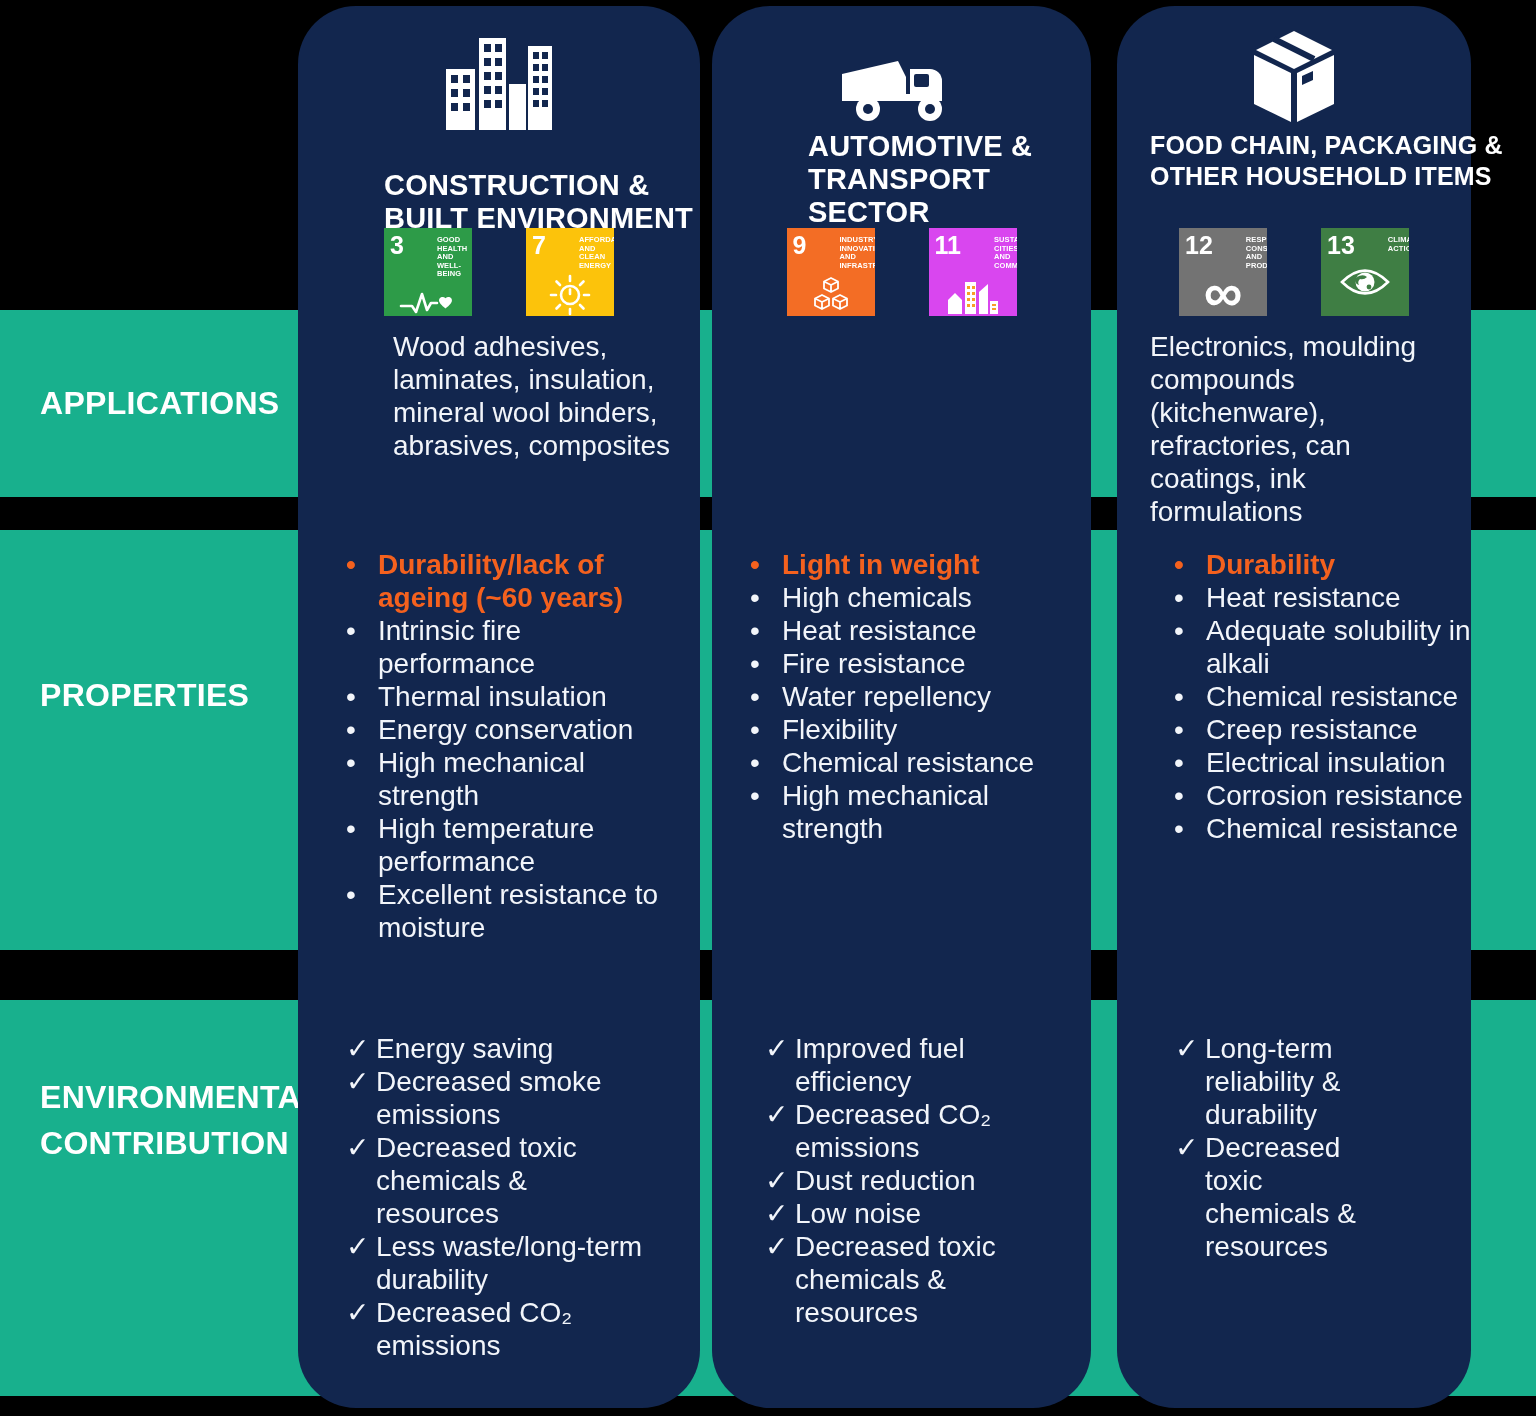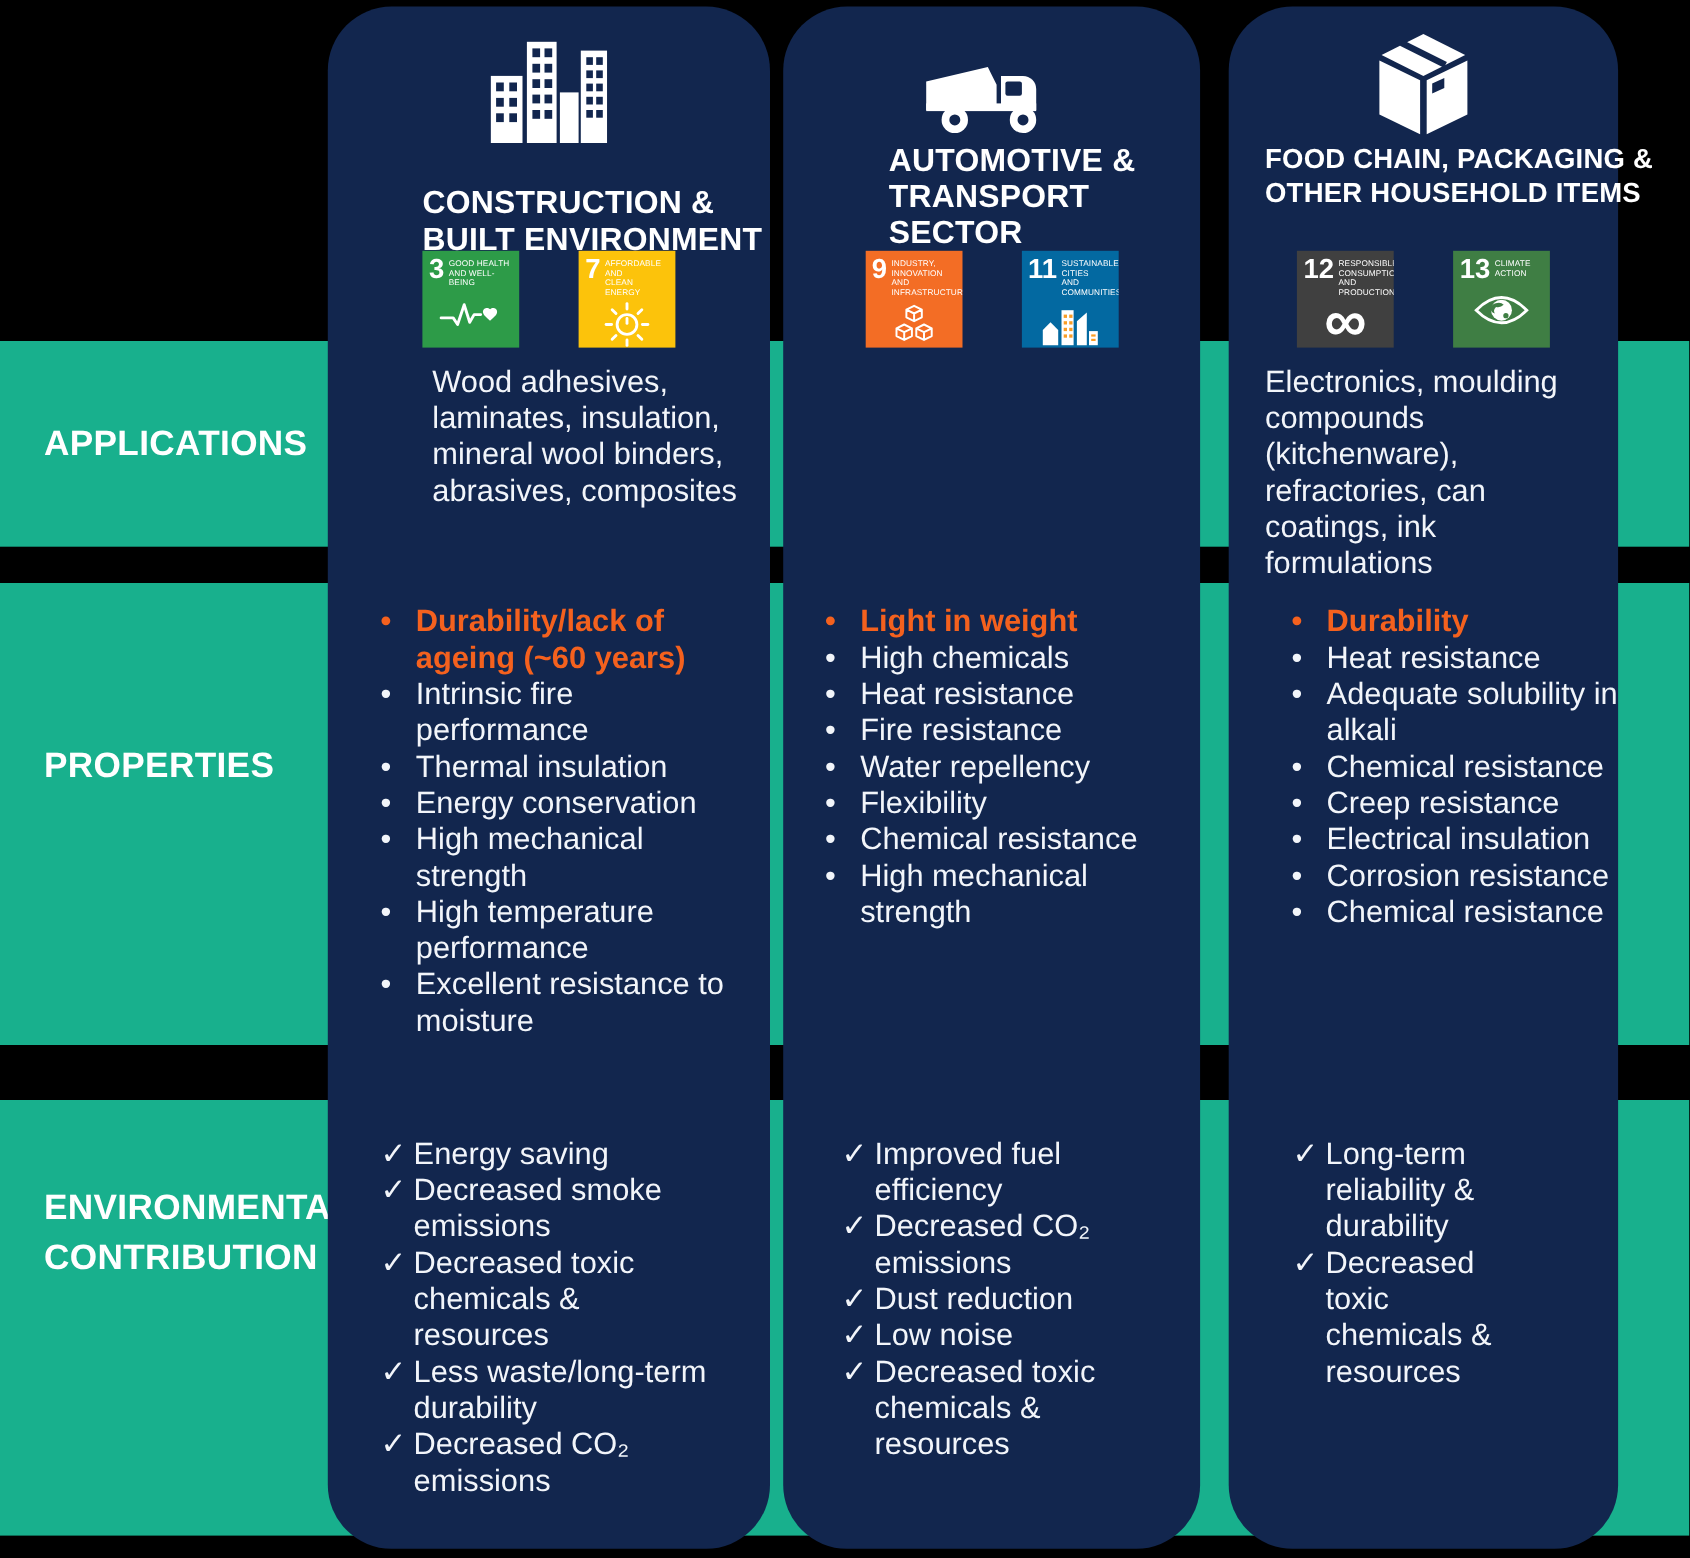--- a/index.html
+++ b/index.html
@@ -39,22 +39,22 @@
   .col-title{position:absolute;margin:0;font-weight:700;white-space:pre;
              font-size:29px;line-height:33px;letter-spacing:.2px;}
   .c1 .col-title{left:86px;top:143px;margin-top:20px;}
   .c2 .col-title{left:96px;top:124px;}
   .c3 .col-title{left:33px;top:124px;font-size:25px;line-height:31px;}
   
   .sdg-row{position:absolute;left:0;right:0;top:222px;display:flex;justify-content:center;gap:54px;}
   .sdg-tile{width:88px;height:88px;box-sizing:border-box;padding:6px;overflow:hidden;}
   .sdg-head{display:flex;gap:4px;align-items:flex-start;}
   .sdg-num{font-size:25px;font-weight:700;line-height:23px;}
-  .sdg-label{font-size:7.5px;font-weight:400;line-height:8.5px;white-space:pre-line;
-             text-transform:uppercase;padding-top:2px;letter-spacing:.1px;}
+  .sdg-label{font-size:7.5px;font-weight:700;line-height:8.5px;white-space:pre-line;
+             text-transform:uppercase;padding-top:2px;letter-spacing:.1px;margin-left:29px;}
   .sdg-icon{display:flex;justify-content:center;align-items:center;height:50px;}
   .inf{font-size:54px;font-weight:700;line-height:40px;color:#fff;margin-top:-6px;}
   
   .sec{position:absolute;margin:0;color:#F2F5FA;}
   .sec-apps{top:324px;font-size:28px;line-height:33px;}
   .c1 .sec-apps{left:57px;right:20px;margin-left:38px;}
   .c2 .sec-apps{left:20px;right:6px;}
   .c3 .sec-apps{left:33px;right:7px;}
   .plist{list-style:none;padding:0;font-size:28px;line-height:33px;}
   .sec-props{top:542px;}
@@ -247,21 +247,21 @@
         <div class="sdg-icon">
           <svg width="44" height="38" viewBox="0 0 44 38">
             <g fill="none" stroke="#fff" stroke-width="1.8" stroke-linejoin="round">
               <path d="M22 2 L29 5.5 L29 12.5 L22 16 L15 12.5 L15 5.5 Z M15 5.5 L22 9 L29 5.5 M22 9 L22 16"></path>
               <path d="M13 19 L20 22.5 L20 29.5 L13 33 L6 29.5 L6 22.5 Z M6 22.5 L13 26 L20 22.5 M13 26 L13 33"></path>
               <path d="M31 19 L38 22.5 L38 29.5 L31 33 L24 29.5 L24 22.5 Z M24 22.5 L31 26 L38 22.5 M31 26 L31 33"></path>
             </g>
           </svg>
         </div>
       </div>
-      <div class="sdg-tile" style="background: #0369a1;">
+      <div class="sdg-tile" style="background: #d946ef;">
         <div class="sdg-head">
           <span class="sdg-num">11</span>
           <span class="sdg-label">SUSTAINABLE CITIES
 AND COMMUNITIES</span>
         </div>
         <div class="sdg-icon">
           <svg width="52" height="38" viewBox="0 0 52 38">
             <g fill="#fff">
               <polygon points="1,24 8,17 15,24 15,38 1,38"></polygon>
               <rect x="18" y="6" width="11" height="32"></rect>
@@ -350,21 +350,21 @@
           <polygon points="4,25 41,43 41,92 4,74"></polygon>
           <polygon points="47,43 84,25 84,74 47,92"></polygon>
         </g>
         <line x1="24" y1="9" x2="64" y2="29" stroke="var(--panel)" stroke-width="6"></line>
         <polygon points="52,46 63,41 63,50 52,55" fill="var(--panel)"></polygon>
       </svg>
     </div>
     <h2 class="col-title">FOOD CHAIN, PACKAGING &amp;
 OTHER HOUSEHOLD ITEMS</h2>
     <div class="sdg-row">
-      <div class="sdg-tile" style="background: #404040;">
+      <div class="sdg-tile" style="background: #737373;">
         <div class="sdg-head">
           <span class="sdg-num">12</span>
           <span class="sdg-label">RESPONSIBLE
 CONSUMPTION
 AND PRODUCTION</span>
         </div>
         <div class="sdg-icon">
           <span class="inf">∞</span>
         </div>
       </div>

